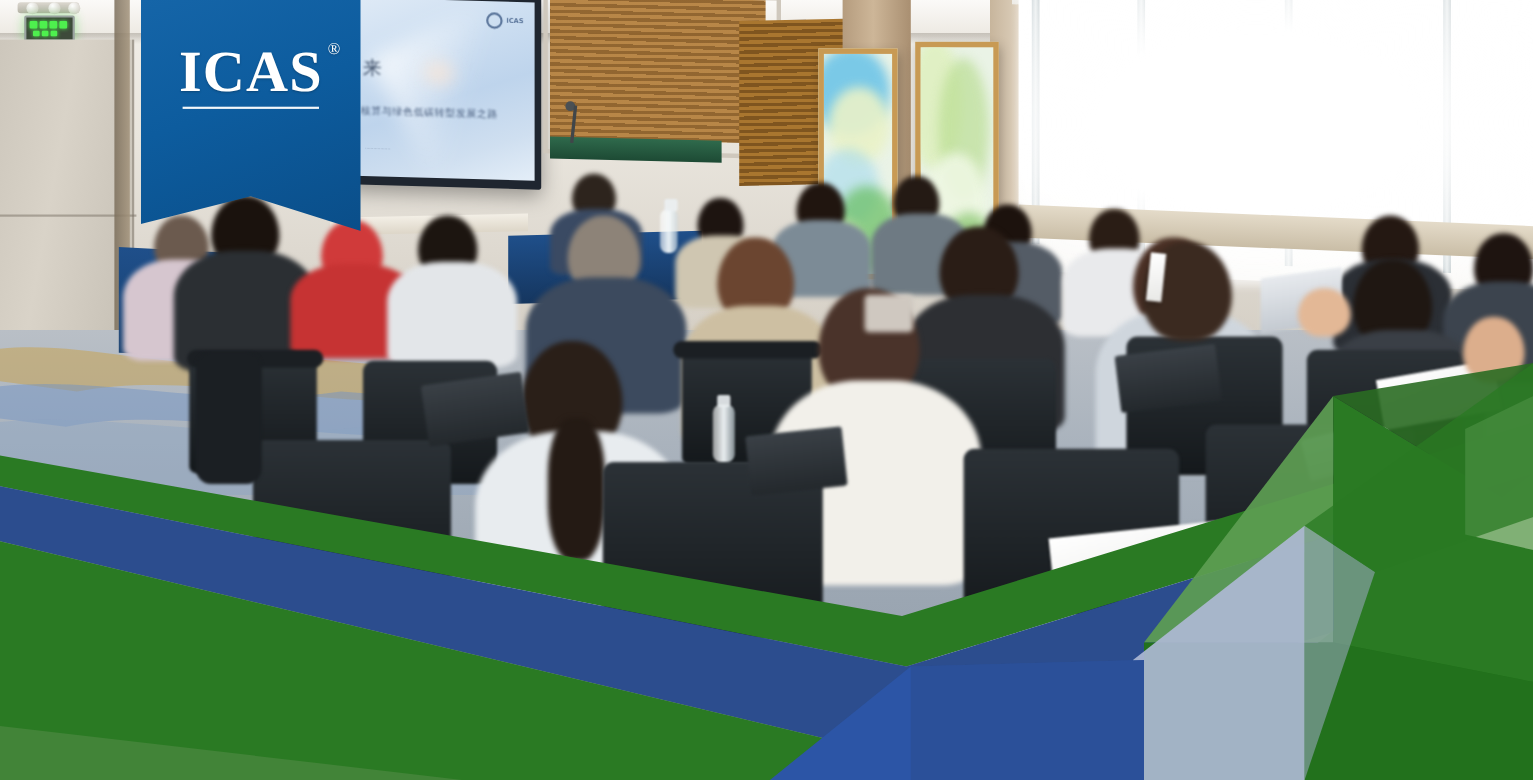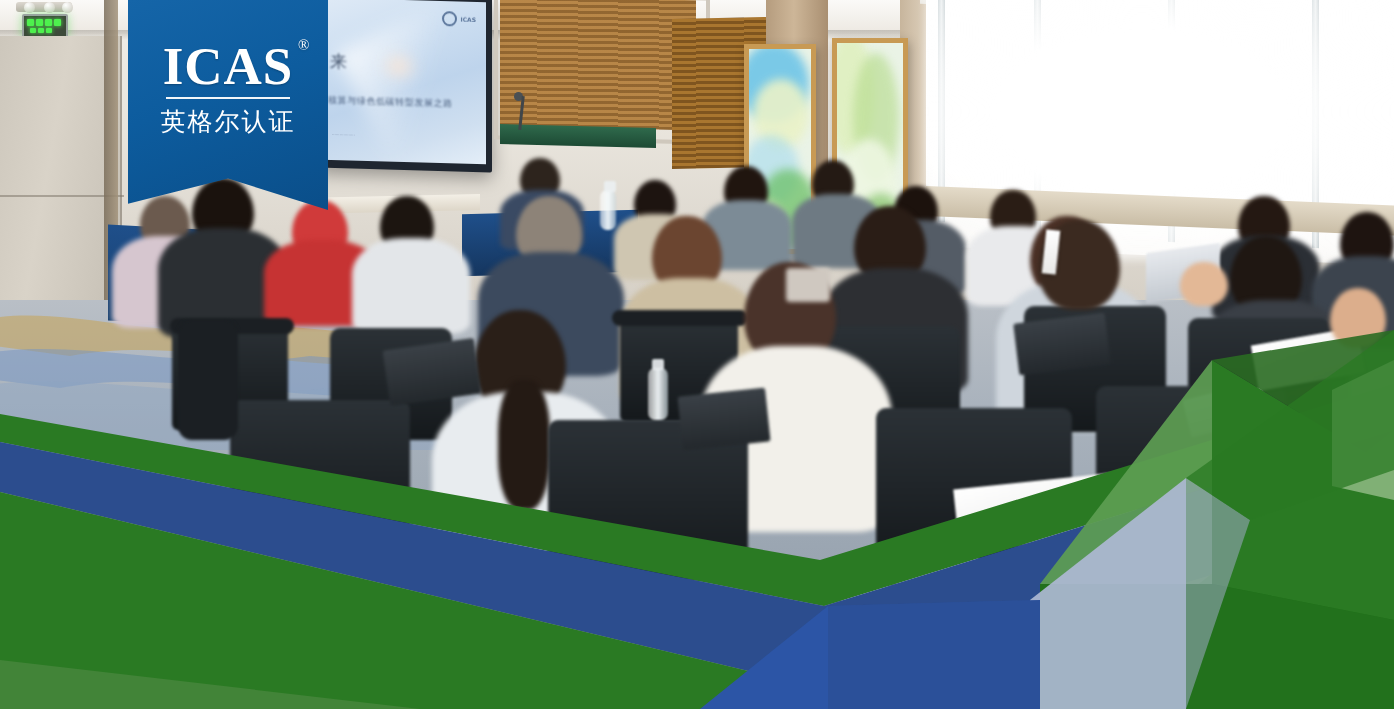--- a/index.html
+++ b/index.html
@@ -369,16 +369,15 @@
       <polygon points="1186,478 1394,330 1394,470 1250,520" fill="#2a7a23" opacity=".75"></polygon>
     </svg>
   </div>
 
   <div class="logobox"></div>
   <div class="logo-wrap">
     <div class="logo-icas">
       <span>ICAS</span><span class="logo-reg">®</span>
     </div>
     <div class="logo-rule"></div>
-    <div class="logo-cn">英格尔认证</div>
   </div>
 
 </div>
 
 </body></html>

